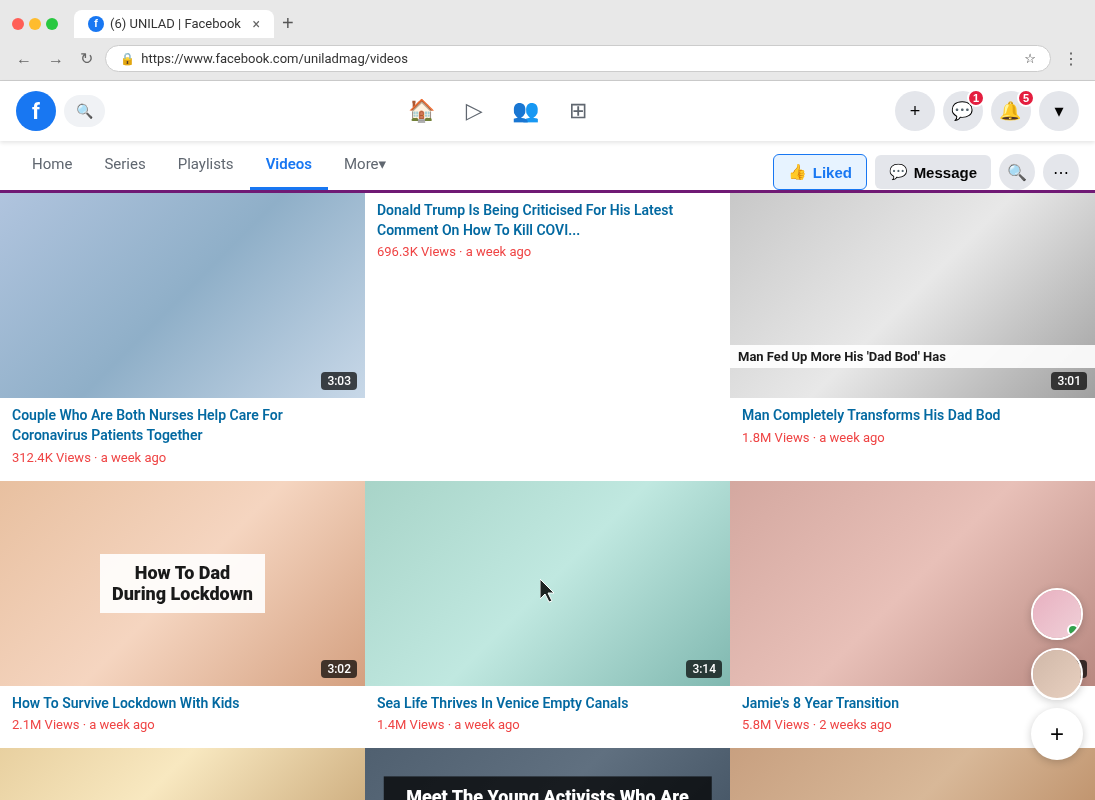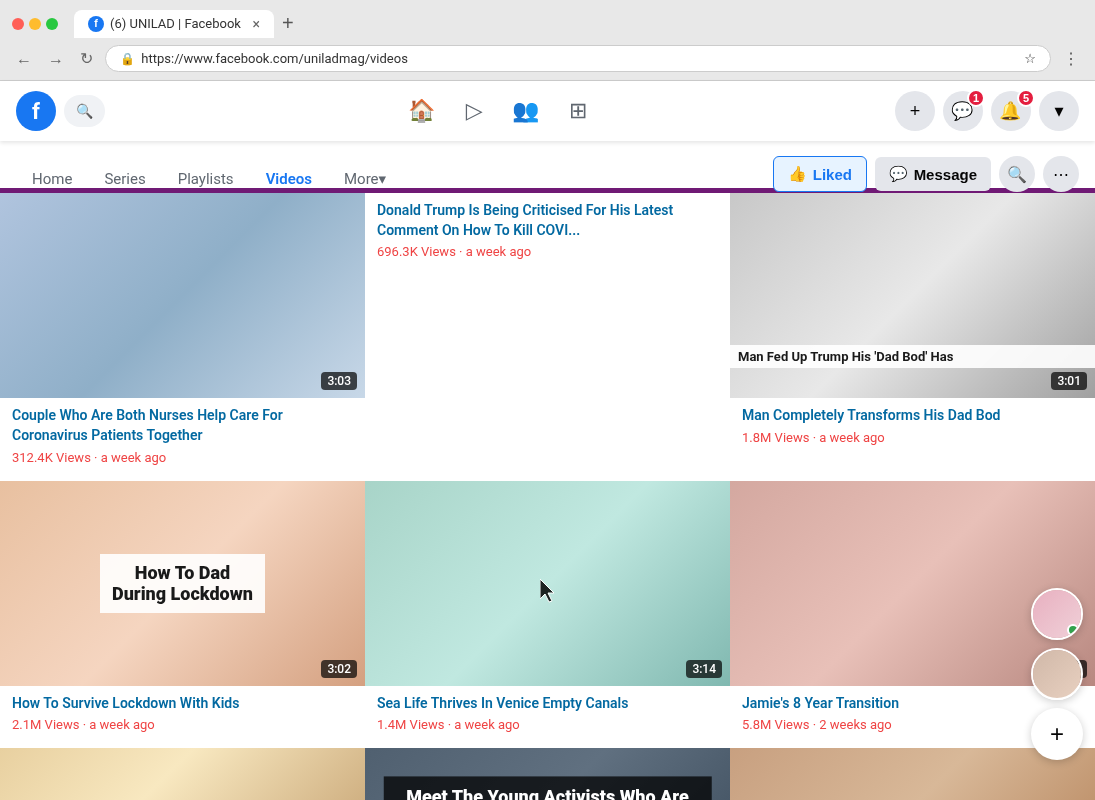--- a/index.html
+++ b/index.html
@@ -32,21 +32,21 @@
     .fb-search { display: flex; align-items: center; background: #f0f2f5; border-radius: 20px; padding: 8px 12px; gap: 6px; cursor: pointer; }
     .fb-search-icon { color: #65676b; font-size: 14px; }
     .fb-nav-center { flex: 1; display: flex; justify-content: center; gap: 4px; }
     .nav-icon-btn { display: flex; align-items: center; justify-content: center; width: 48px; height: 48px; border-radius: 8px; background: none; border: none; cursor: pointer; color: #606770; font-size: 22px; }
     .fb-nav-right { display: flex; align-items: center; gap: 8px; margin-left: auto; }
     .nav-round-btn { width: 40px; height: 40px; border-radius: 50%; background: #e4e6eb; border: none; display: flex; align-items: center; justify-content: center; cursor: pointer; font-size: 18px; color: #050505; position: relative; }
     .badge { position: absolute; top: -2px; right: -2px; background: #e41e3f; color: white; border-radius: 50%; width: 18px; height: 18px; font-size: 11px; display: flex; align-items: center; justify-content: center; border: 2px solid white; font-weight: bold; }
     .badge-5 { right: -4px; top: -2px; }
 
     
-    .page-nav { background: white; border-bottom: 5px solid #701a75; display: flex; align-items: flex-start; padding: 15px 16px; height: 52px; gap: 0; }
+    .page-nav { background: white; border-bottom: 3px solid #701a75; display: flex; align-items: flex-end; padding: 0 16px; height: 52px; gap: 0; }
     .page-nav-left { display: flex; align-items: center; gap: 0; }
     .page-nav-item { padding: 14px 16px; font-size: 15px; color: #606770; cursor: pointer; border-bottom: 3px solid transparent; white-space: nowrap; }
     .page-nav-item.active { color: #1877f2; border-bottom: 3px solid #1877f2; font-weight: 600; }
     .more-btn { display: flex; align-items: center; }
     .page-nav-right { margin-left: auto; display: flex; align-items: center; gap: 8px; }
     .liked-btn { display: flex; align-items: center; gap: 6px; background: #e7f3ff; color: #1877f2; border: 1px solid #1877f2; border-radius: 6px; padding: 8px 14px; font-size: 15px; font-weight: 600; cursor: pointer; }
     .message-btn { display: flex; align-items: center; gap: 6px; background: #e4e6eb; color: #050505; border: none; border-radius: 6px; padding: 8px 14px; font-size: 15px; font-weight: 600; cursor: pointer; }
     .search-btn { width: 36px; height: 36px; border-radius: 50%; background: #e4e6eb; border: none; display: flex; align-items: center; justify-content: center; cursor: pointer; font-size: 16px; }
     .more-dots-btn { width: 36px; height: 36px; border-radius: 50%; background: #e4e6eb; border: none; display: flex; align-items: center; justify-content: center; cursor: pointer; font-size: 16px; }
 
@@ -205,21 +205,21 @@
       <div class="video-info">
         <div class="video-title">Donald Trump Is Being Criticised For His Latest Comment On How To Kill COVI...</div>
         <div class="video-meta">
           <span>696.3K Views</span> · <span>a week ago</span>
         </div>
       </div>
     </div>
 
     <div class="video-item">
       <div class="video-thumbnail thumb-3">
-        <div class="man-text-overlay">Man Fed Up Trump His 'Dad Bod' Has</div>
+        <div class="man-text-overlay">Man Fed Up More His 'Dad Bod' Has</div>
         <div class="video-duration">3:01</div>
       </div>
       <div class="video-info">
         <div class="video-title">Man Completely Transforms His Dad Bod</div>
         <div class="video-meta">
           <span>1.8M Views</span> · <span>a week ago</span>
         </div>
       </div>
     </div>
 

